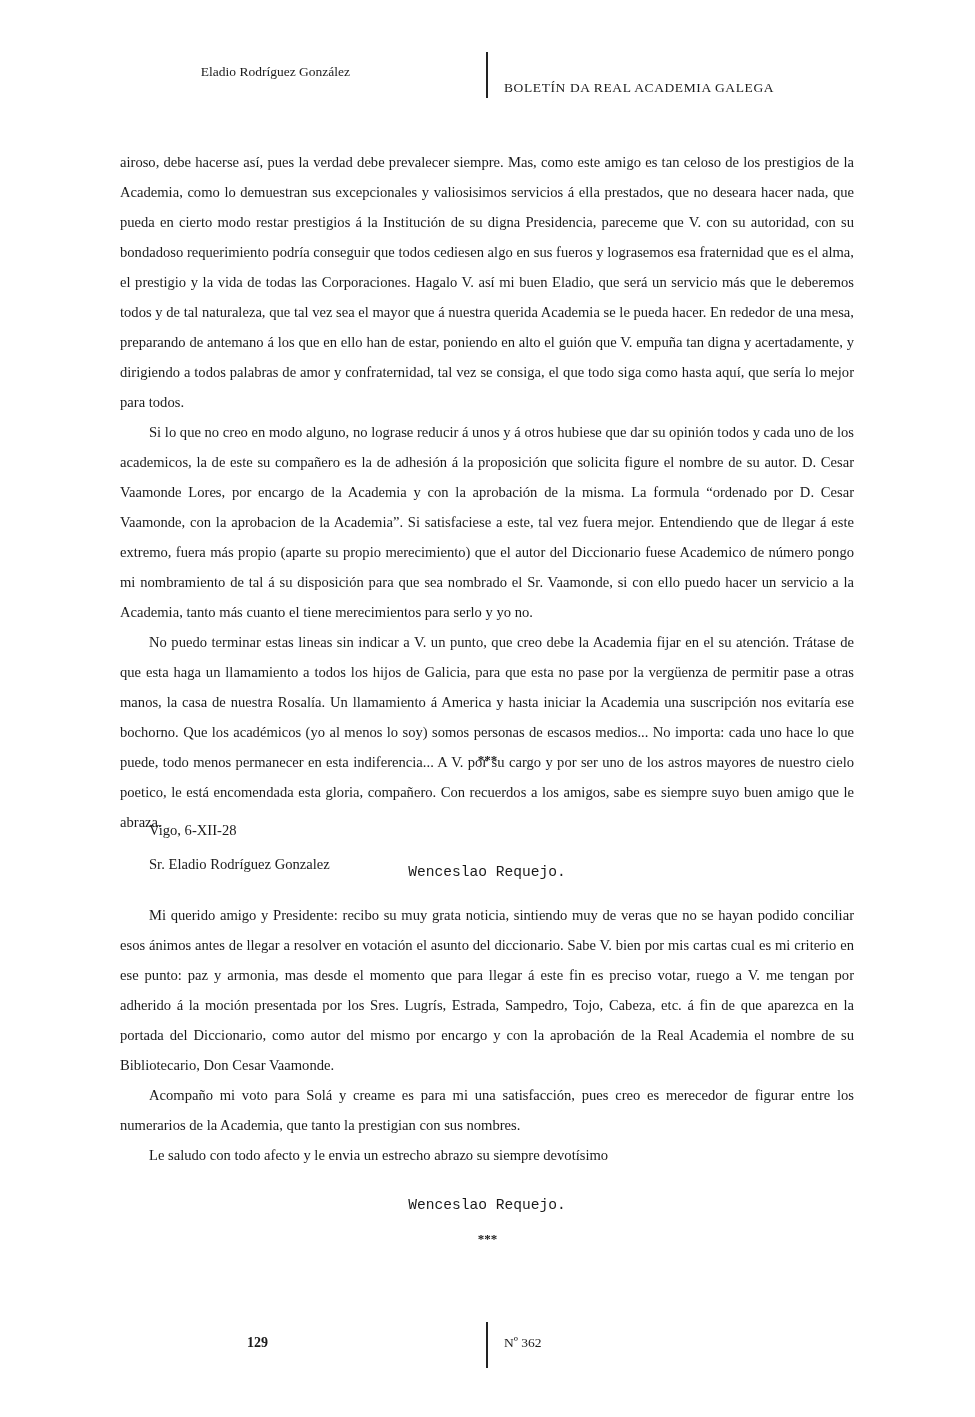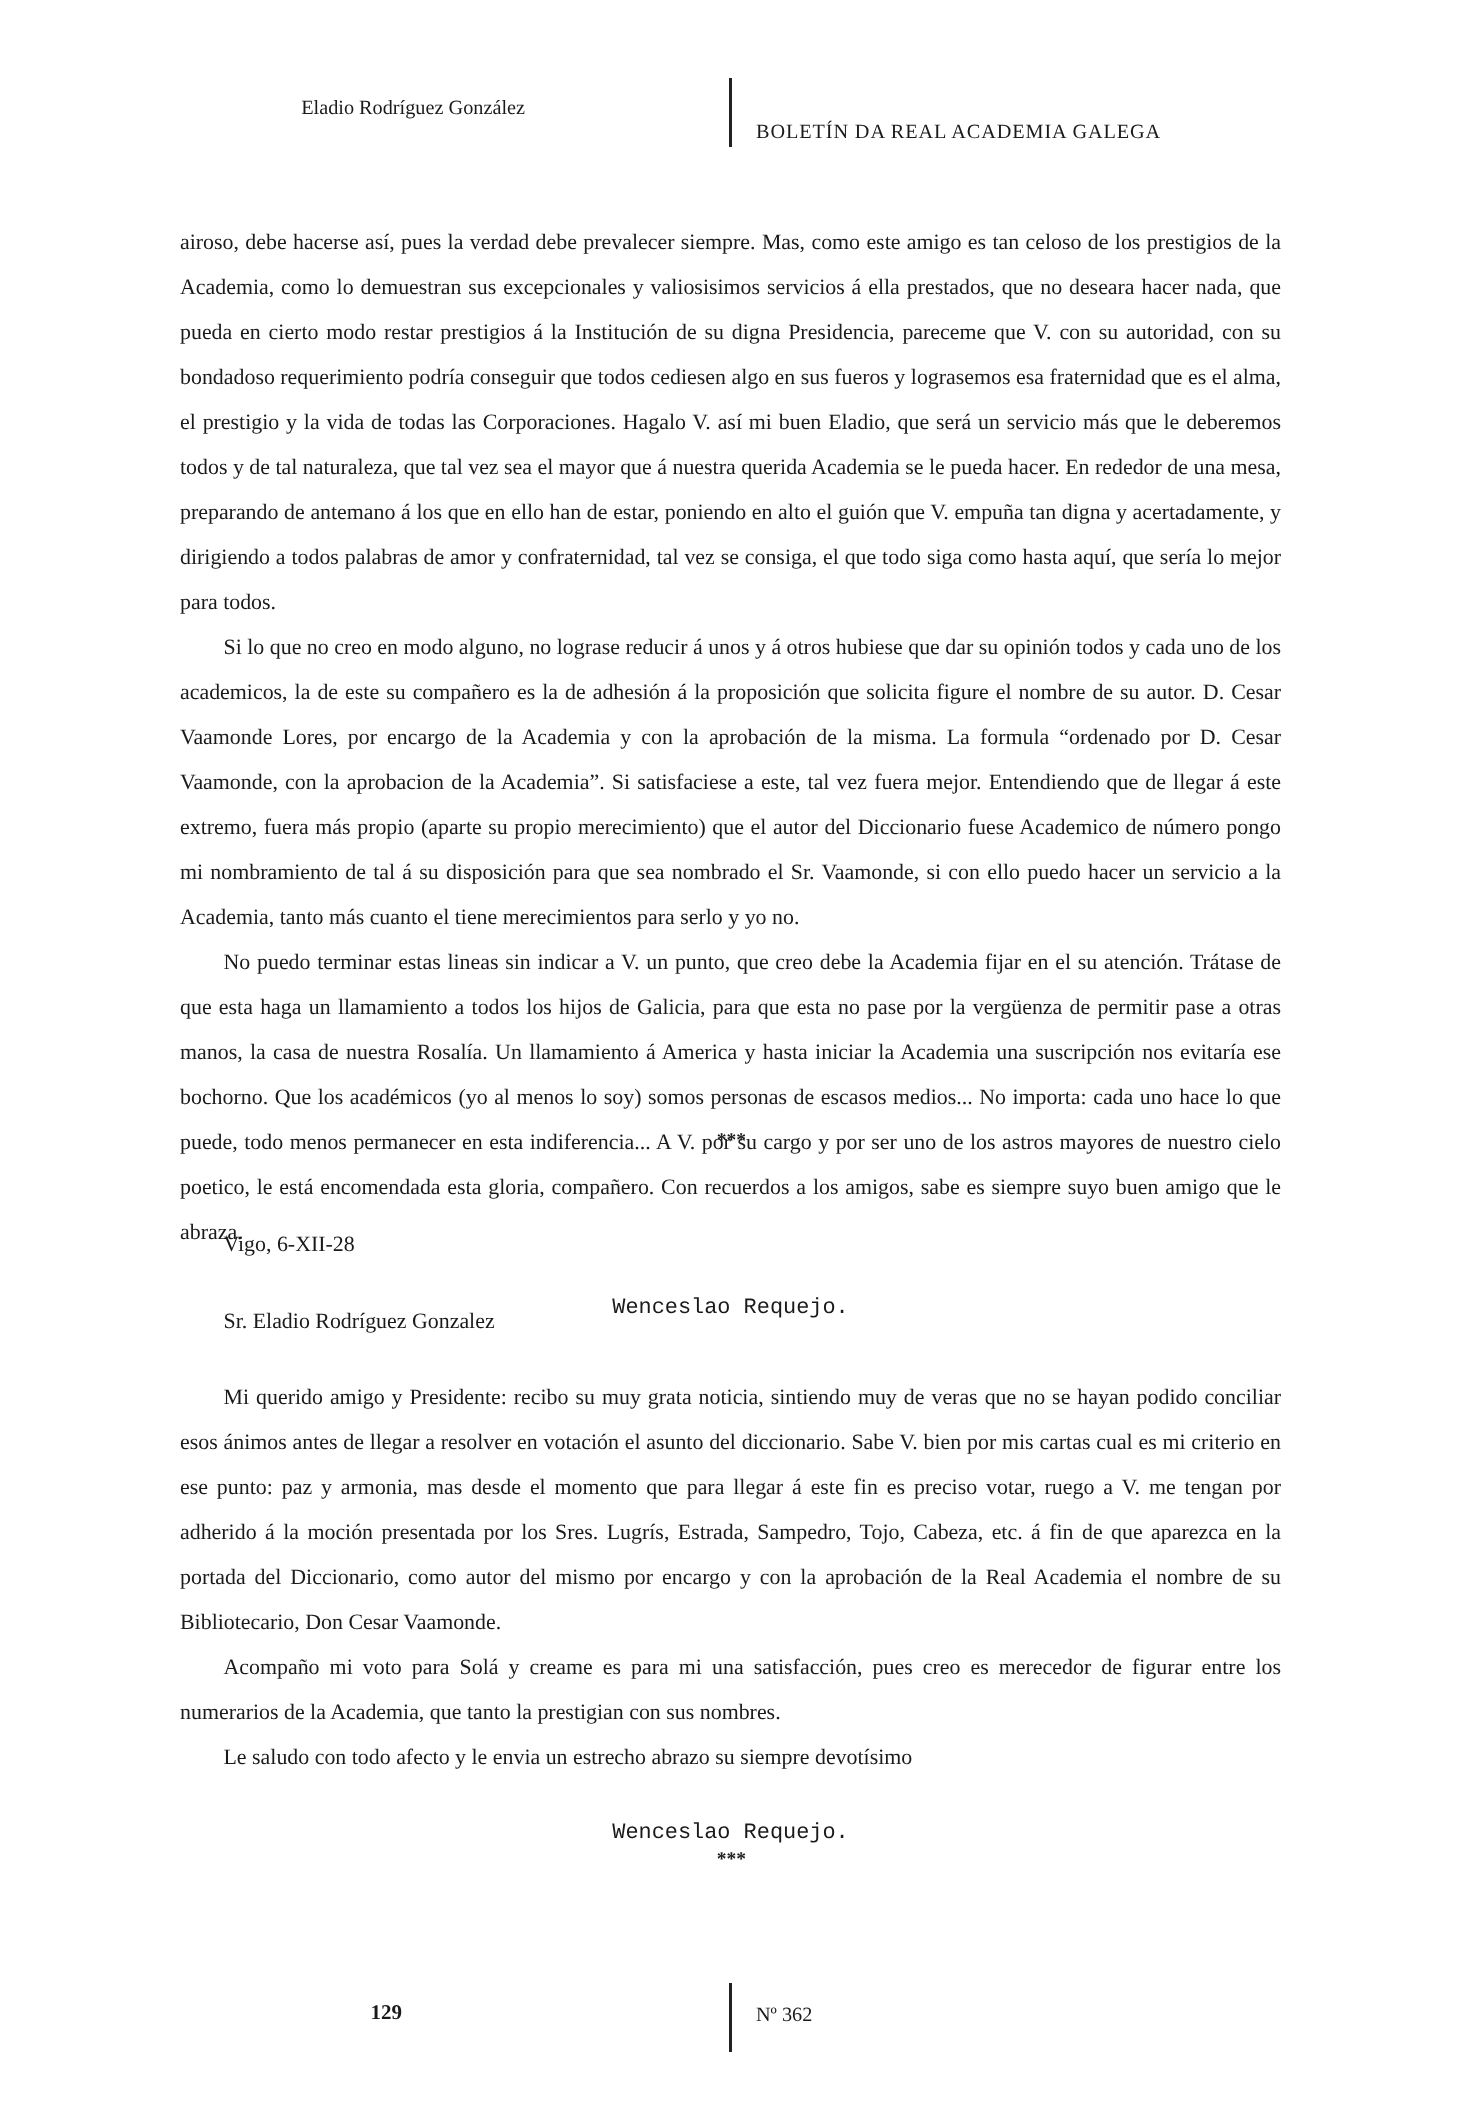--- a/index.html
+++ b/index.html
@@ -32,21 +32,21 @@
   <p>airoso, debe hacerse así, pues la verdad debe prevalecer siempre. Mas, como este amigo es tan celoso de los prestigios de la Academia, como lo demuestran sus excepcionales y valiosisimos servicios á ella prestados, que no deseara hacer nada, que pueda en cierto modo restar prestigios á la Institución de su digna Presidencia, pareceme que V. con su autoridad, con su bondadoso requerimiento podría conseguir que todos cediesen algo en sus fueros y lograsemos esa fraternidad que es el alma, el prestigio y la vida de todas las Corporaciones. Hagalo V. así mi buen Eladio, que será un servicio más que le deberemos todos y de tal naturaleza, que tal vez sea el mayor que á nuestra querida Academia se le pueda hacer. En rededor de una mesa, preparando de antemano á los que en ello han de estar, poniendo en alto el guión que V. empuña tan digna y acertadamente, y dirigiendo a todos palabras de amor y confraternidad, tal vez se consiga, el que todo siga como hasta aquí, que sería lo mejor para todos.</p>
   <p class="indent">Si lo que no creo en modo alguno, no lograse reducir á unos y á otros hubiese que dar su opinión todos y cada uno de los academicos, la de este su compañero es la de adhesión á la proposición que solicita figure el nombre de su autor. D. Cesar Vaamonde Lores, por encargo de la Academia y con la aprobación de la misma. La formula “ordenado por D. Cesar Vaamonde, con la aprobacion de la Academia”. Si satisfaciese a este, tal vez fuera mejor. Entendiendo que de llegar á este extremo, fuera más propio (aparte su propio merecimiento) que el autor del Diccionario fuese Academico de número pongo mi nombramiento de tal á su disposición para que sea nombrado el Sr. Vaamonde, si con ello puedo hacer un  servicio a la Academia, tanto más cuanto el tiene merecimientos para serlo y yo no.</p>
   <p class="indent">No puedo terminar estas lineas sin indicar a V. un punto, que creo debe la Academia fijar en el su atención. Trátase de que esta haga un llamamiento a todos los hijos de Galicia, para que esta no pase por la vergüenza de permitir pase a otras manos, la casa de nuestra Rosalía. Un llamamiento á America y hasta iniciar la Academia una suscripción nos evitaría ese bochorno. Que los académicos (yo al menos lo soy) somos personas de escasos medios... No importa: cada uno hace lo que puede, todo menos permanecer en esta indiferencia... A V. por su cargo y por ser uno de los astros mayores de nuestro cielo poetico, le está encomendada esta gloria, compañero. Con recuerdos a los amigos, sabe es siempre suyo buen amigo que le abraza.</p>
   <p class="sig" style="margin-top:20px;">Wenceslao Requejo.</p>
 </div>
 
 <div class="stars" style="top:752px;">***</div>
 
 <div class="body" style="top:815px;">
   <p class="indent">Vigo, 6-XII-28</p>
-  <p class="indent" style="margin-top:21px;">Sr. Eladio Rodríguez Gonzalez</p>
+  <p class="indent" style="margin-top:4px;">Sr. Eladio Rodríguez Gonzalez</p>
   <p class="indent" style="margin-top:21px;">Mi querido amigo y Presidente: recibo su muy grata noticia, sintiendo muy de veras que no se hayan podido conciliar esos ánimos antes de llegar a resolver en votación el asunto del diccionario. Sabe V. bien por mis cartas cual es mi criterio en ese punto: paz y armonia, mas desde el momento que para llegar á este fin es preciso votar, ruego a V. me tengan por adherido á la moción presentada por los Sres. Lugrís, Estrada, Sampedro, Tojo, Cabeza, etc. á fin de que aparezca en la portada del Diccionario, como autor del mismo por encargo y con la aprobación de la Real Academia el nombre de su Bibliotecario, Don Cesar Vaamonde.</p>
   <p class="indent">Acompaño mi voto para Solá y creame es para mi una satisfacción, pues creo es merecedor de figurar entre los numerarios de la Academia, que tanto la prestigian con sus nombres.</p>
   <p class="indent">Le saludo con todo afecto y le envia un estrecho abrazo su siempre devotísimo</p>
   <p class="sig" style="margin-top:20px;">Wenceslao Requejo.</p>
 </div>
 
 <div class="stars" style="top:1231px;">***</div>
 
 <div class="ftr">
   <div class="ftr-left">129</div>

